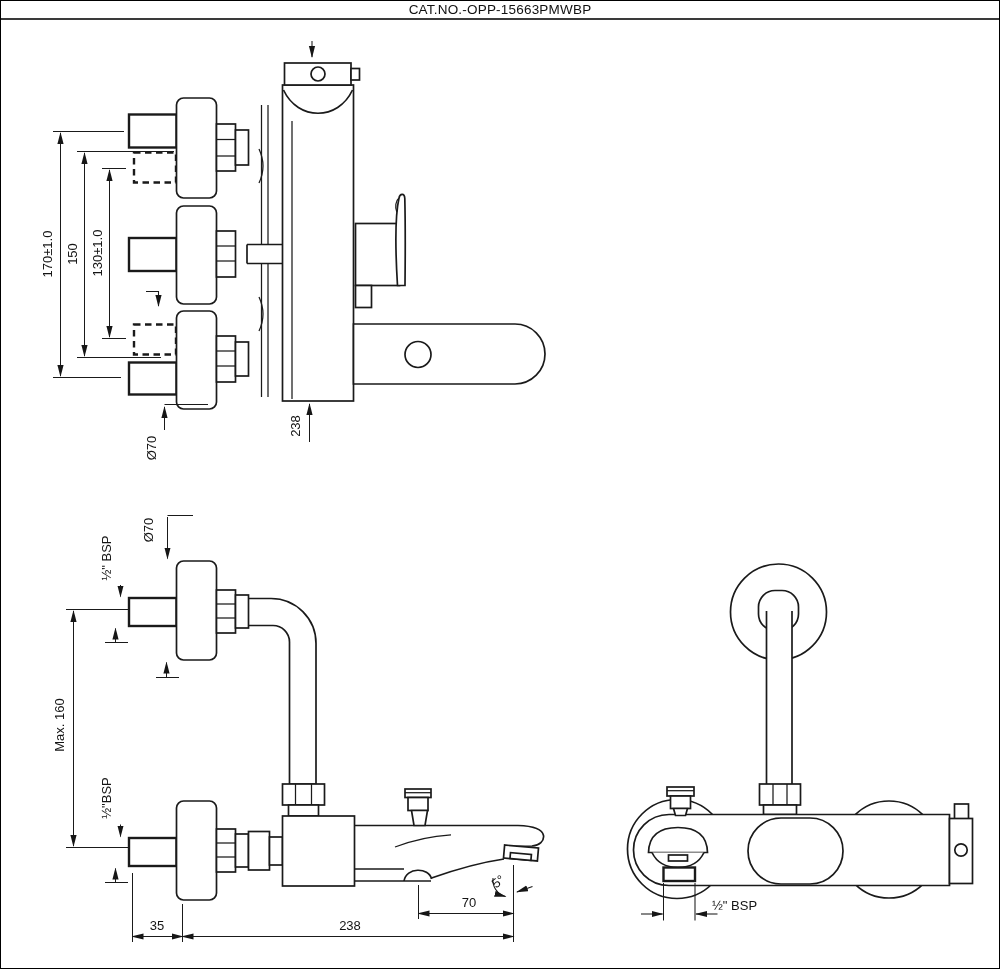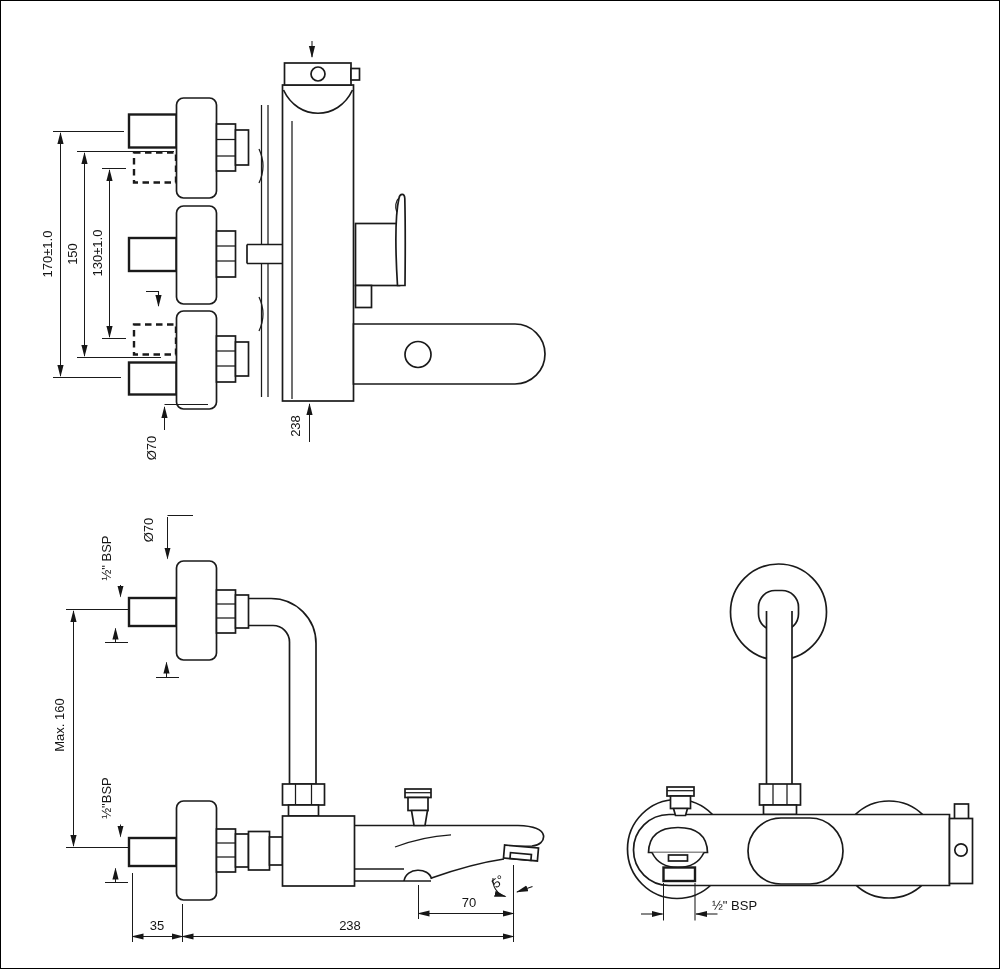--- a/index.html
+++ b/index.html
@@ -16,20 +16,23 @@
   .thn{fill:none;stroke:#1a1a1a;stroke-width:1.25}
   .thk{fill:#fff;stroke:#1a1a1a;stroke-width:2.4}
   .thkd{fill:none;stroke:#1a1a1a;stroke-width:2.4;stroke-dasharray:6.5 4.5}
   .dim{fill:none;stroke:#1a1a1a;stroke-width:1.05}
   .lbl{font-family:"Liberation Sans",sans-serif;font-size:13px;fill:#141414}
 </style>
 </head>
 <body>
 
 <div class="page">
+  <div class="titlebar">
+    <span>CAT.NO.-OPP-15663PMWBP</span>
+  </div>
 
   <svg class="drawing" width="1000" height="969" viewBox="0 0 1000 969">
     <defs>
       <marker id="ar" viewBox="0 0 12 8" refX="11" refY="4" markerWidth="12" markerHeight="8" markerUnits="userSpaceOnUse" orient="auto-start-reverse">
         <path d="M0,0.9 L12,4 L0,7.1 Z" fill="#161616"></path>
       </marker>
     </defs>
 
     <g>
 

